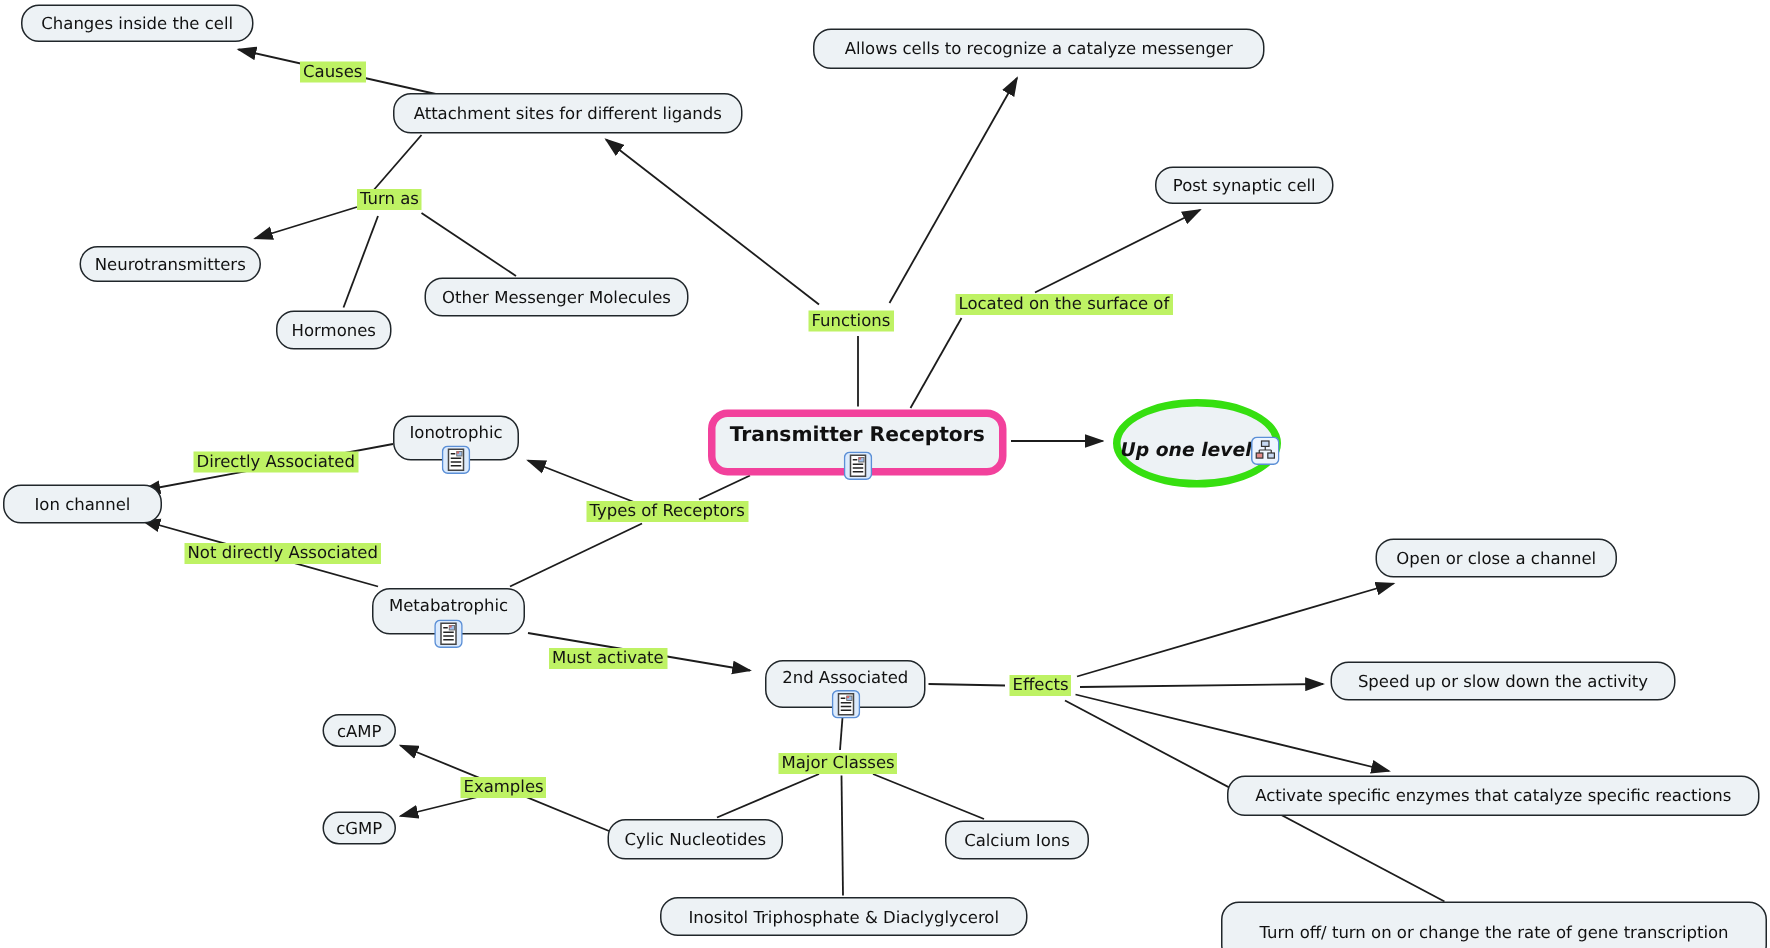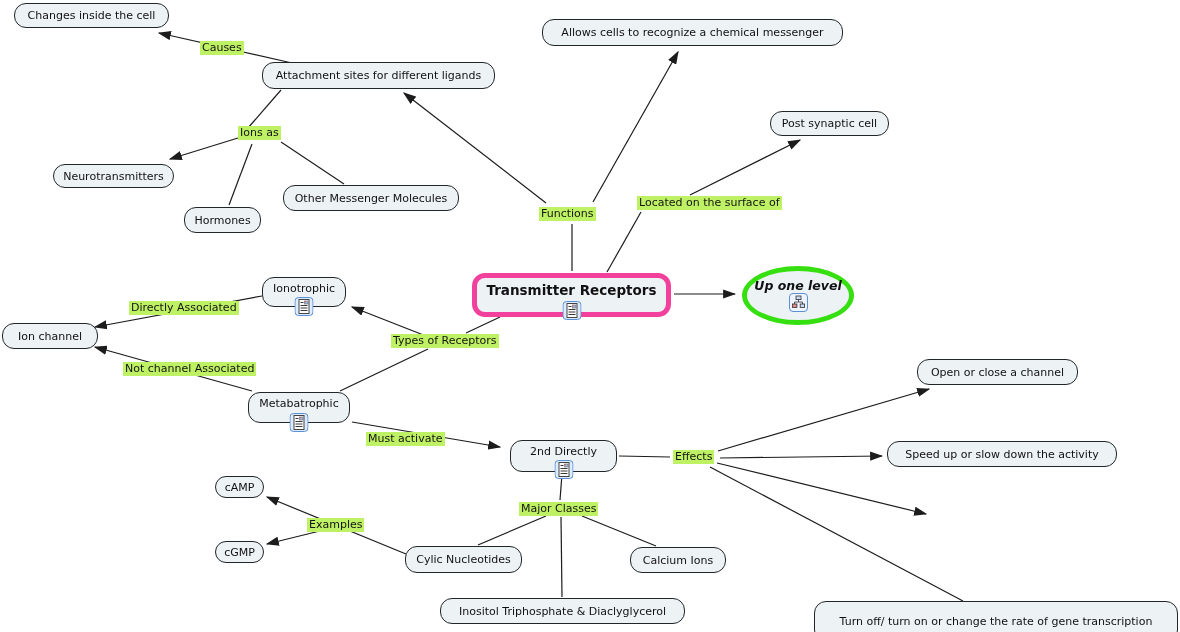--- a/index.html
+++ b/index.html
@@ -10,21 +10,21 @@
   .elabel{position:absolute;z-index:1;font-size:11px;color:#141414;background:#bef264;
           padding:0 2px;white-space:nowrap;line-height:14px;}
   .node{position:absolute;z-index:2;background:#edf2f5;border:1px solid #20262a;border-radius:12px;
         display:flex;align-items:center;justify-content:center;font-size:11px;color:#111;
         white-space:nowrap;box-sizing:border-box;line-height:13px;}
   .node--iconed{align-items:flex-start;padding-top:4px;}
   .nicon{position:absolute;left:50%;bottom:-10px;transform:translateX(-50%);width:19px;height:19px;z-index:3;}
   .node--center{border:5px solid #f2419c;border-radius:13px;font-weight:bold;font-size:13.5px;padding-top:6px;}
   .node--center .nicon{bottom:-8px;}
   .node--ellipse{border:5px solid #36df10;border-radius:50%;font-weight:bold;font-style:italic;
-                 font-size:12.5px;flex-direction:column;padding-top:8px;justify-content:flex-start;}
+                 font-size:12.5px;flex-direction:row;padding-top:8px;justify-content:flex-start;}
   .node--ellipse .nicon{position:static;transform:none;margin-top:1px;}
   .msg .nicon{bottom:-8px;}
 </style>
 </head>
 <body>
 
 <div class="canvas">
 
   <svg id="edges" xmlns="http://www.w3.org/2000/svg">
     <defs>
@@ -56,25 +56,25 @@
       <line x1="710" y1="467" x2="963" y2="601"></line>
       <line x1="562" y1="474" x2="560" y2="500"></line>
       <line x1="546" y1="516" x2="478" y2="545"></line>
       <line x1="561" y1="517" x2="562" y2="597"></line>
       <line x1="582" y1="516" x2="656" y2="546"></line>
       <line x1="406" y1="554" x2="267" y2="497" marker-end="url(#arrowhead)"></line>
       <line x1="332" y1="528" x2="267" y2="544" marker-end="url(#arrowhead)"></line>
     </svg>
 
   <div class="elabel" style="left:200px;top:41px">Causes</div>
-  <div class="elabel" style="left:238px;top:126px">Ions as</div>
+  <div class="elabel" style="left:238px;top:126px">Turn as</div>
   <div class="elabel" style="left:539px;top:207px">Functions</div>
   <div class="elabel" style="left:637px;top:196px">Located on the surface of</div>
   <div class="elabel" style="left:129px;top:301px">Directly Associated</div>
-  <div class="elabel" style="left:123px;top:362px">Not channel Associated</div>
+  <div class="elabel" style="left:123px;top:362px">Not directly Associated</div>
   <div class="elabel" style="left:391px;top:334px">Types of Receptors</div>
   <div class="elabel" style="left:366px;top:432px">Must activate</div>
   <div class="elabel" style="left:673px;top:450px">Effects</div>
   <div class="elabel" style="left:519px;top:502px">Major Classes</div>
   <div class="elabel" style="left:307px;top:518px">Examples</div>
 
   <div class="node" style="left:14px;top:3px;width:155px;height:25px">
       <span>Changes inside the cell</span>
     </div>
   <div class="node" style="left:262px;top:62px;width:233px;height:27px">
@@ -83,26 +83,26 @@
   <div class="node" style="left:53px;top:164px;width:121px;height:24px">
       <span>Neurotransmitters</span>
     </div>
   <div class="node" style="left:184px;top:207px;width:77px;height:26px">
       <span>Hormones</span>
     </div>
   <div class="node" style="left:283px;top:185px;width:176px;height:26px">
       <span>Other Messenger Molecules</span>
     </div>
   <div class="node" style="left:542px;top:19px;width:301px;height:27px">
-      <span>Allows cells to recognize a chemical messenger</span>
+      <span>Allows cells to recognize a catalyze messenger</span>
     </div>
   <div class="node" style="left:770px;top:111px;width:119px;height:25px">
       <span>Post synaptic cell</span>
     </div>
-  <div class="node" style="left:2px;top:323px;width:96px;height:26px">
+  <div class="node" style="left:2px;top:323px;width:106px;height:26px">
       <span>Ion channel</span>
     </div>
 
   <div class="node node--iconed" style="left:262px;top:277px;width:84px;height:30px">
     <span>Ionotrophic</span>
     <span class="nicon">
       <svg width="19" height="19" viewBox="0 0 19 19">
           <rect x="0.5" y="0.5" width="18" height="18" rx="3.5" fill="#dcebfd" stroke="#5b8fd6"></rect>
           <rect x="4.5" y="2.5" width="10" height="14" fill="#ffffff" stroke="#444"></rect>
           <rect x="10" y="4" width="3.5" height="3" fill="#9fc0ea" stroke="#666" stroke-width="0.6"></rect>
@@ -154,21 +154,21 @@
           <rect x="0.5" y="0.5" width="18" height="18" rx="3.5" fill="#eef5ff" stroke="#5b8fd6"></rect>
           <rect x="7" y="3" width="5" height="3.6" fill="#c7d9f2" stroke="#333" stroke-width="0.8"></rect>
           <path d="M9.5 6.6 V9 M5.5 9 H13.5 M5.5 9 V11 M13.5 9 V11" fill="none" stroke="#333" stroke-width="0.8"></path>
           <rect x="3.5" y="11" width="4.4" height="3.4" fill="#e28a8a" stroke="#333" stroke-width="0.8"></rect>
           <rect x="11.2" y="11" width="4.4" height="3.4" fill="#c7d9f2" stroke="#333" stroke-width="0.8"></rect>
         </svg>
     </span>
   </div>
 
   <div class="node node--iconed msg" style="left:510px;top:440px;width:107px;height:32px">
-    <span>2nd Directly</span>
+    <span>2nd Associated</span>
     <span class="nicon">
       <svg width="19" height="19" viewBox="0 0 19 19">
           <rect x="0.5" y="0.5" width="18" height="18" rx="3.5" fill="#dcebfd" stroke="#5b8fd6"></rect>
           <rect x="4.5" y="2.5" width="10" height="14" fill="#ffffff" stroke="#444"></rect>
           <rect x="10" y="4" width="3.5" height="3" fill="#9fc0ea" stroke="#666" stroke-width="0.6"></rect>
           <rect x="10" y="4" width="1.6" height="1.4" fill="#d46a6a"></rect>
           <line x1="6" y1="5.5" x2="9" y2="5.5" stroke="#222" stroke-width="0.9"></line>
           <line x1="6" y1="8.5" x2="13" y2="8.5" stroke="#222" stroke-width="0.9"></line>
           <line x1="6" y1="11" x2="13" y2="11" stroke="#222" stroke-width="0.9"></line>
           <line x1="6" y1="13.5" x2="13" y2="13.5" stroke="#222" stroke-width="0.9"></line>
@@ -190,17 +190,20 @@
     </div>
   <div class="node" style="left:440px;top:598px;width:245px;height:26px">
       <span>Inositol Triphosphate &amp; Diaclyglycerol</span>
     </div>
   <div class="node" style="left:887px;top:441px;width:230px;height:26px">
       <span>Speed up or slow down the activity</span>
     </div>
   <div class="node" style="left:917px;top:359px;width:161px;height:26px">
       <span>Open or close a channel</span>
     </div>
+  <div class="node" style="left:818px;top:517px;width:355px;height:27px">
+      <span>Activate specific enzymes that catalyze specific reactions</span>
+    </div>
   <div class="node" style="left:814px;top:601px;width:364px;height:41px">
       <span>Turn off/ turn on or change the rate of gene transcription</span>
     </div>
 
 </div>
 
 </body></html>

